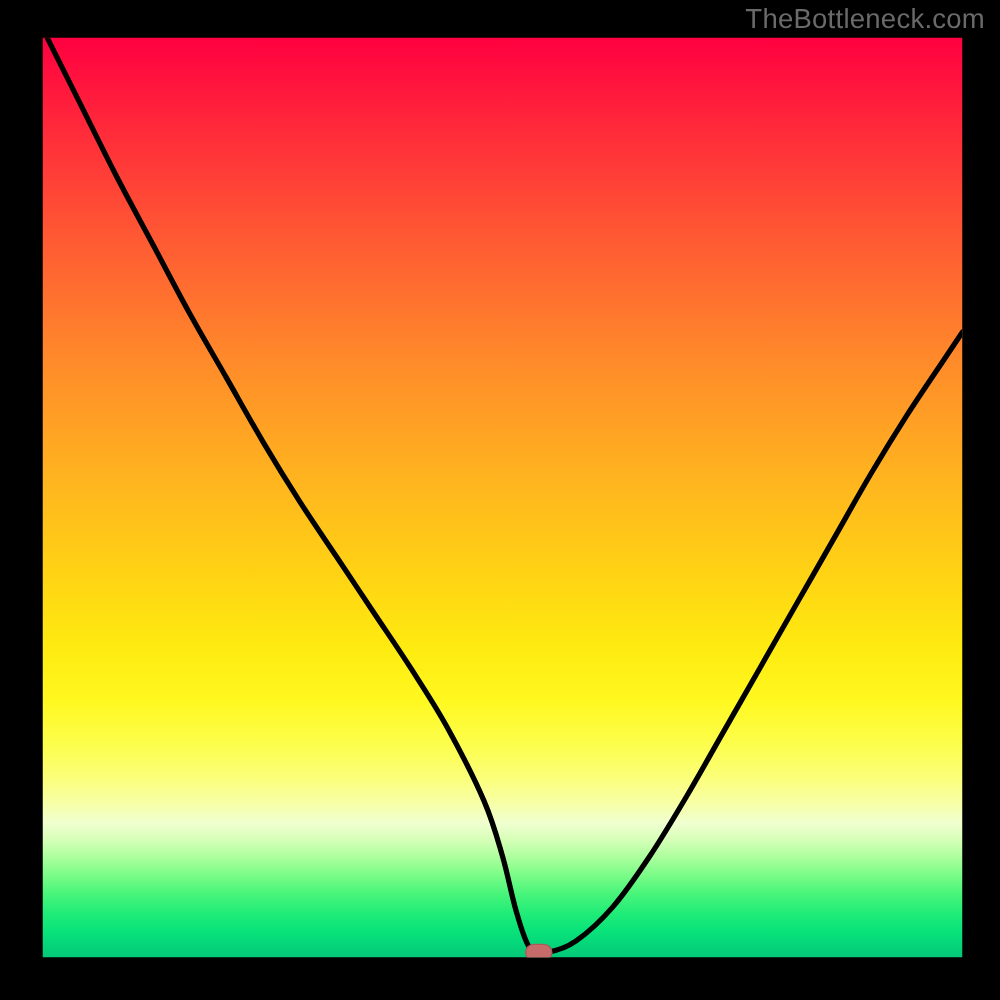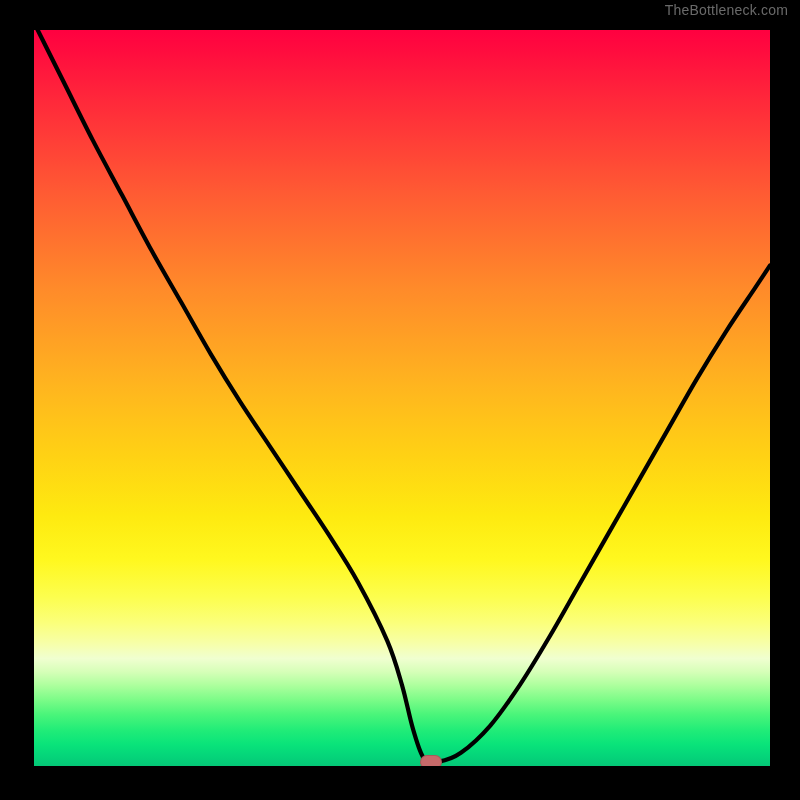--- a/index.html
+++ b/index.html
@@ -15,21 +15,21 @@
     position: relative;
     width: 800px;
     height: 800px;
     background: #000;
   }
   .watermark {
     position: absolute;
     top: 2px;
     right: 12px;
     color: #6a6a6a;
-    font-size: 14px;
+    font-size: 22px;
     letter-spacing: 0.2px;
     z-index: 5;
   }
   .plot-area {
     position: absolute;
     left: 34px;
     top: 30px;
     width: 736px;
     height: 736px;
     overflow: hidden;

